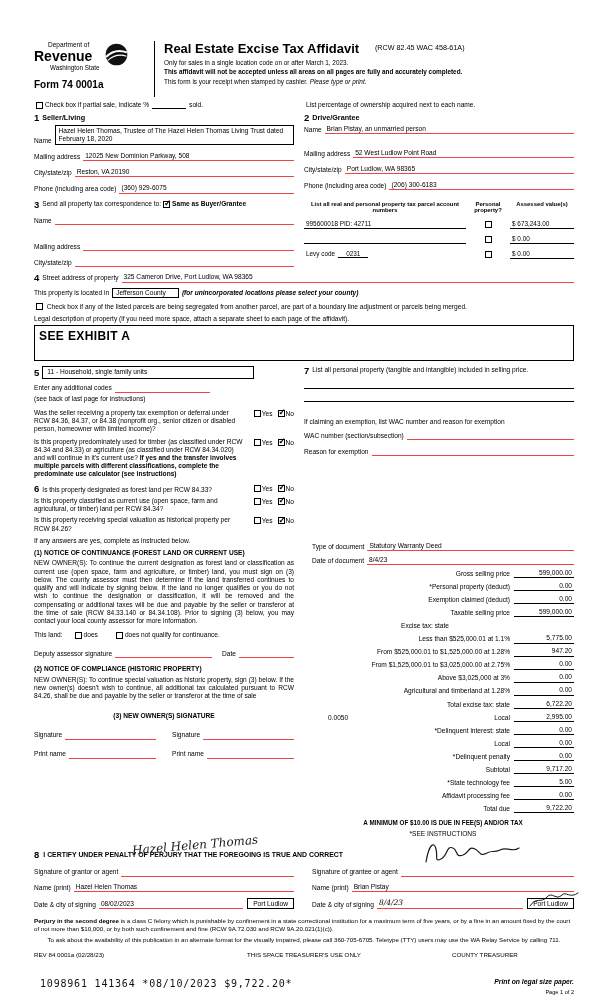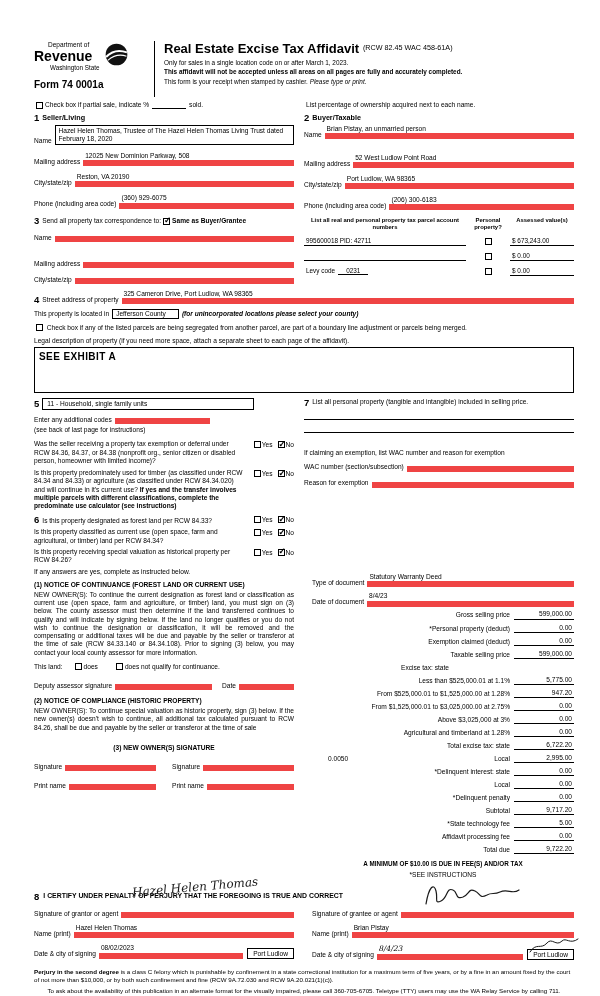--- a/index.html
+++ b/index.html
@@ -4,61 +4,61 @@
 <style>
   *{margin:0;padding:0;box-sizing:border-box}
   html,body{width:600px;height:996px}
   body{background:#fff;font-family:"Liberation Sans",sans-serif;color:#000;position:relative;overflow:hidden}
   .page{position:absolute;left:34px;top:41px;width:540px;font-size:6.6px;line-height:1.25}
   .b{font-weight:700}.it{font-style:italic}.center{text-align:center}.just{text-align:justify}
   .mt2{margin-top:2px}.mt3{margin-top:3px}.mt4{margin-top:4px}.mt5{margin-top:5px}.mt6{margin-top:6px}
   .mt7{margin-top:7px}.mt8{margin-top:8px}.mt10{margin-top:10px}.mt12{margin-top:12px}.mtB{margin-top:15px}
   .row{display:flex;align-items:flex-end}
   .lbl{white-space:nowrap;padding-right:3px}
-  .line{flex:1;border-bottom:6px solid #ef4444;padding:0 2px;min-height:9px}
+  .line{flex:1;border-bottom:1px solid #ef4444;padding:0 2px;min-height:9px}
   .cb{display:inline-block;width:7px;height:7px;border:1px solid #000;flex:none;position:relative;margin:0 2px;vertical-align:-1px}
   .cb.on::after{content:"✓";position:absolute;left:0;top:-3.5px;font-size:8.5px;font-weight:700}
   .n{font-weight:700;font-size:9.5px;padding-right:3px;line-height:1}
   .cols{display:flex}
   .cL{width:50%;padding-right:10px}
   .cR{width:50%}
   
   .hdr{display:flex;margin-bottom:3px;min-height:56px}
   .agency{width:120px;flex:none}
   .deptrow{display:flex;gap:5px;align-items:flex-start}
   .dept-of{font-size:6.5px;margin-left:14px}
   .revenue{font-size:14px;font-weight:700;line-height:1.05}
   .wa-state{font-size:6.3px;margin-left:16px}
   .logo{width:25px;height:25px;flex:none;margin-top:1px}
   .formnum{font-weight:700;font-size:10px;margin-top:7px}
   .vdiv{width:1px;background:#000;margin-right:7px}
   .hdrR{flex:1;padding-left:2px}
   .ftitle{font-size:13px;font-weight:700}
-  .frcw{font-size:7.2px;margin-left:2px;position:relative;top:-3px}
+  .frcw{font-size:7.2px;margin-left:14px;position:relative;top:-3px}
   .note{font-size:6.4px;margin-top:1.6px}
   
   .partialrow{display:flex;align-items:flex-end;margin-top:3px}
   .pleft{width:50%;display:flex;align-items:flex-end}
   .pblank{width:34px;border-bottom:1px solid #000;margin:0 3px;height:9px}
   .pright{width:50%;padding-left:2px}
   .sec-title{font-size:7.2px;font-weight:700;display:flex;align-items:center;margin-top:4px}
   .namebox{flex:1;border:1px solid #000;padding:1px 3px;min-height:17px}
   
   .ptab{font-size:5.9px;margin-top:1px}
   .phead{display:flex;font-weight:700;text-align:center;line-height:1.15}
   .ph1{flex:1;padding:0 2px}.ph2{width:44px}.ph3{width:64px}
   .prow{display:flex;align-items:flex-end;margin-top:6px}
   .pc1{flex:1;border-bottom:1px solid #000;min-height:9px;padding:0 2px;font-size:6.4px}
   .pc1.levy{border-bottom:none}
   .levyval{border-bottom:1px solid #000;padding:0 8px;margin-left:3px}
   .pc2{width:44px;text-align:center}
   .pc3{width:64px;border-bottom:1px solid #000;min-height:9px;font-size:6.4px;padding:0 2px;text-align:left}
   
   .countybox{flex:none;border:1px solid #000;padding:0 12px 0 3px;margin:0 3px}
-  .exhibit{border:1px solid #000;height:46px;padding:3px 4px;font-weight:700;font-size:10px;letter-spacing:.4px;margin-top:2px}
+  .exhibit{border:1px solid #000;height:36px;padding:3px 4px;font-weight:700;font-size:12px;letter-spacing:.4px;margin-top:2px}
   
   .q{display:flex;align-items:flex-start}
   .qt{flex:1;padding-right:5px}
   .yn{flex:none;white-space:nowrap;padding-top:1px}
   .yn .cb{margin:0 1px 0 5px}
   .ucbox{border:1px solid #000;padding:1px 4px;width:212px}
   .blankline{border-bottom:1px solid #000;height:11px;margin-top:2px}
   .exnote{margin-top:16px}
   
   .tax{padding-left:8px;margin-top:58px}
@@ -151,21 +151,21 @@
         <span class="line">Reston, VA 20190</span>
       </div>
       <div class="row mt7">
         <span class="lbl">Phone (including area code)</span>
         <span class="line">(360) 929-6075</span>
       </div>
     </div>
     <div class="cR">
       <div class="sec-title">
           <span class="n">2</span>
-          <span>Buyer/Taxable</span>
+          <span>Drive/Grantee</span>
         </div>
       <div class="row mt2">
         <span class="lbl">Name</span>
         <span class="line">Brian Pistay, an unmarried person</span>
       </div>
       <div class="row mtB">
         <span class="lbl">Mailing address</span>
         <span class="line">52 West Ludlow Point Road</span>
       </div>
       <div class="row mt7">
@@ -475,14 +475,21 @@
 
   <div class="perjury">
     <span class="b">Perjury in the second degree</span><span> is a class C felony which is punishable by confinement in a state correctional institution for a maximum term of five years, or by a fine in an amount fixed by the court of not more than $10,000, or by both such confinement and fine (RCW 9A.72.030 and RCW 9A.20.021(1)(c)).</span>
   </div>
   <div class="altfmt">To ask about the availability of this publication in an alternate format for the visually impaired, please call 360-705-6705. Teletype (TTY) users may use the WA Relay Service by calling 711.</div>
   <div class="botrow">
     <span class="b1">REV 84 0001a  (02/28/23)</span>
     <span class="b2">THIS SPACE TREASURER'S USE ONLY</span>
     <span class="b3">COUNTY TREASURER</span>
   </div>
+  <div class="stamprow">
+    <span class="stamp">1098961 141364 *08/10/2023 $9,722.20*</span>
+    <div class="printnote">
+      <div class="pn1">Print on legal size paper.</div>
+      <div class="pn2">Page 1 of 2</div>
+    </div>
+  </div>
 
 </div>
 
 </body></html>

